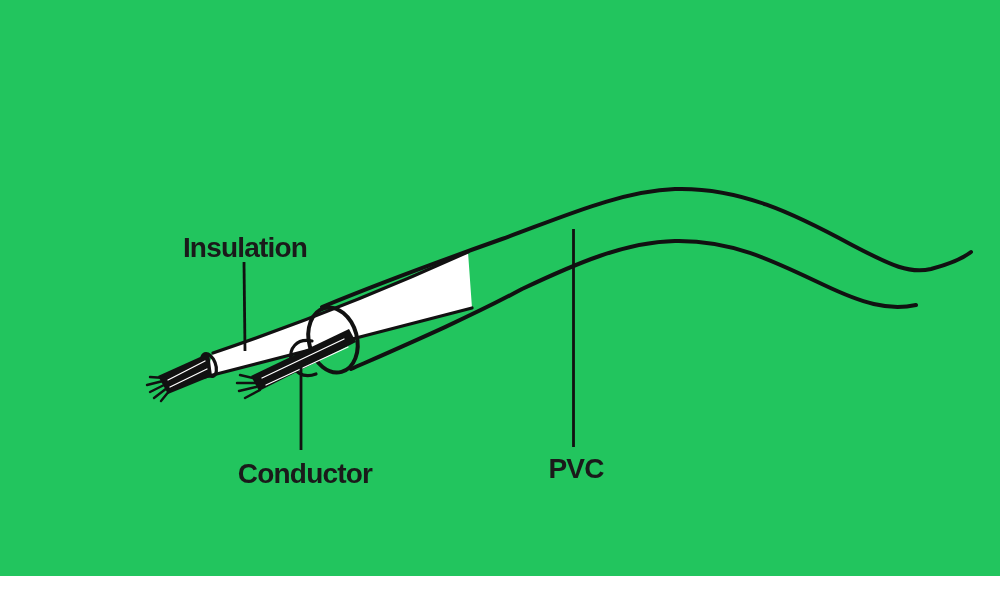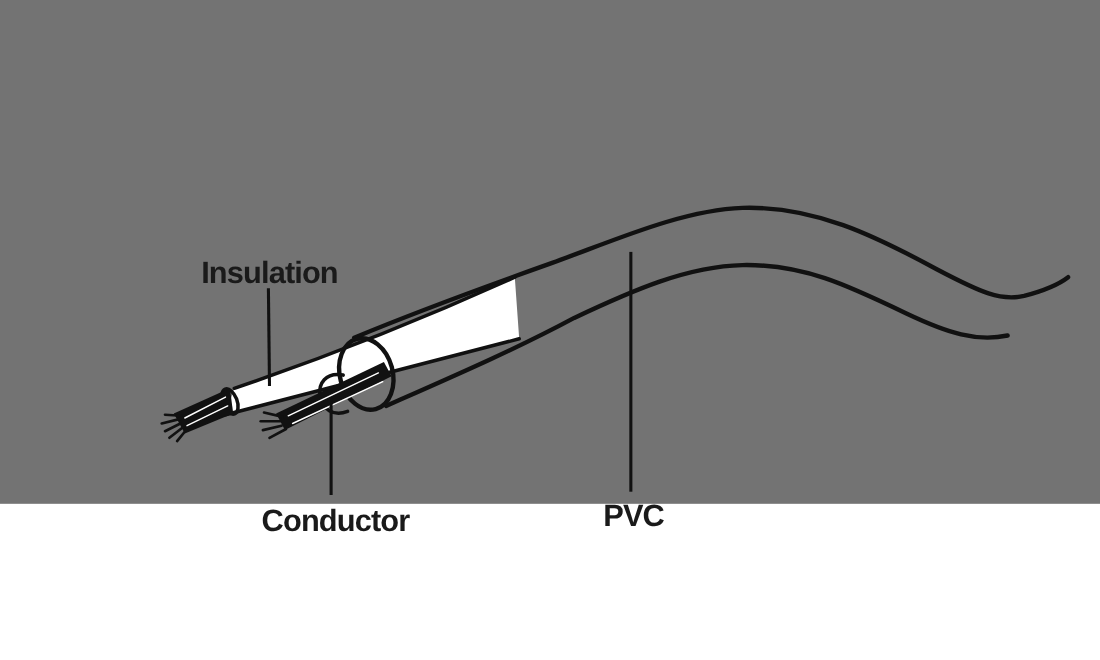--- a/index.html
+++ b/index.html
@@ -7,22 +7,22 @@
     padding: 0;
     width: 1000px;
     height: 600px;
     background: #ffffff;
     overflow: hidden;
     font-family: "Liberation Sans", sans-serif;
   }
   .stage {
     position: relative;
     width: 1000px;
-    height: 458px;
-    background: #737373;
+    height: 576px;
+    background: #22c55e;
   }
   svg { display: block; }
   .edge {
     fill: none;
     stroke: #111111;
     stroke-width: 4;
     stroke-linecap: round;
   }
   .edge-thin {
     fill: none;

